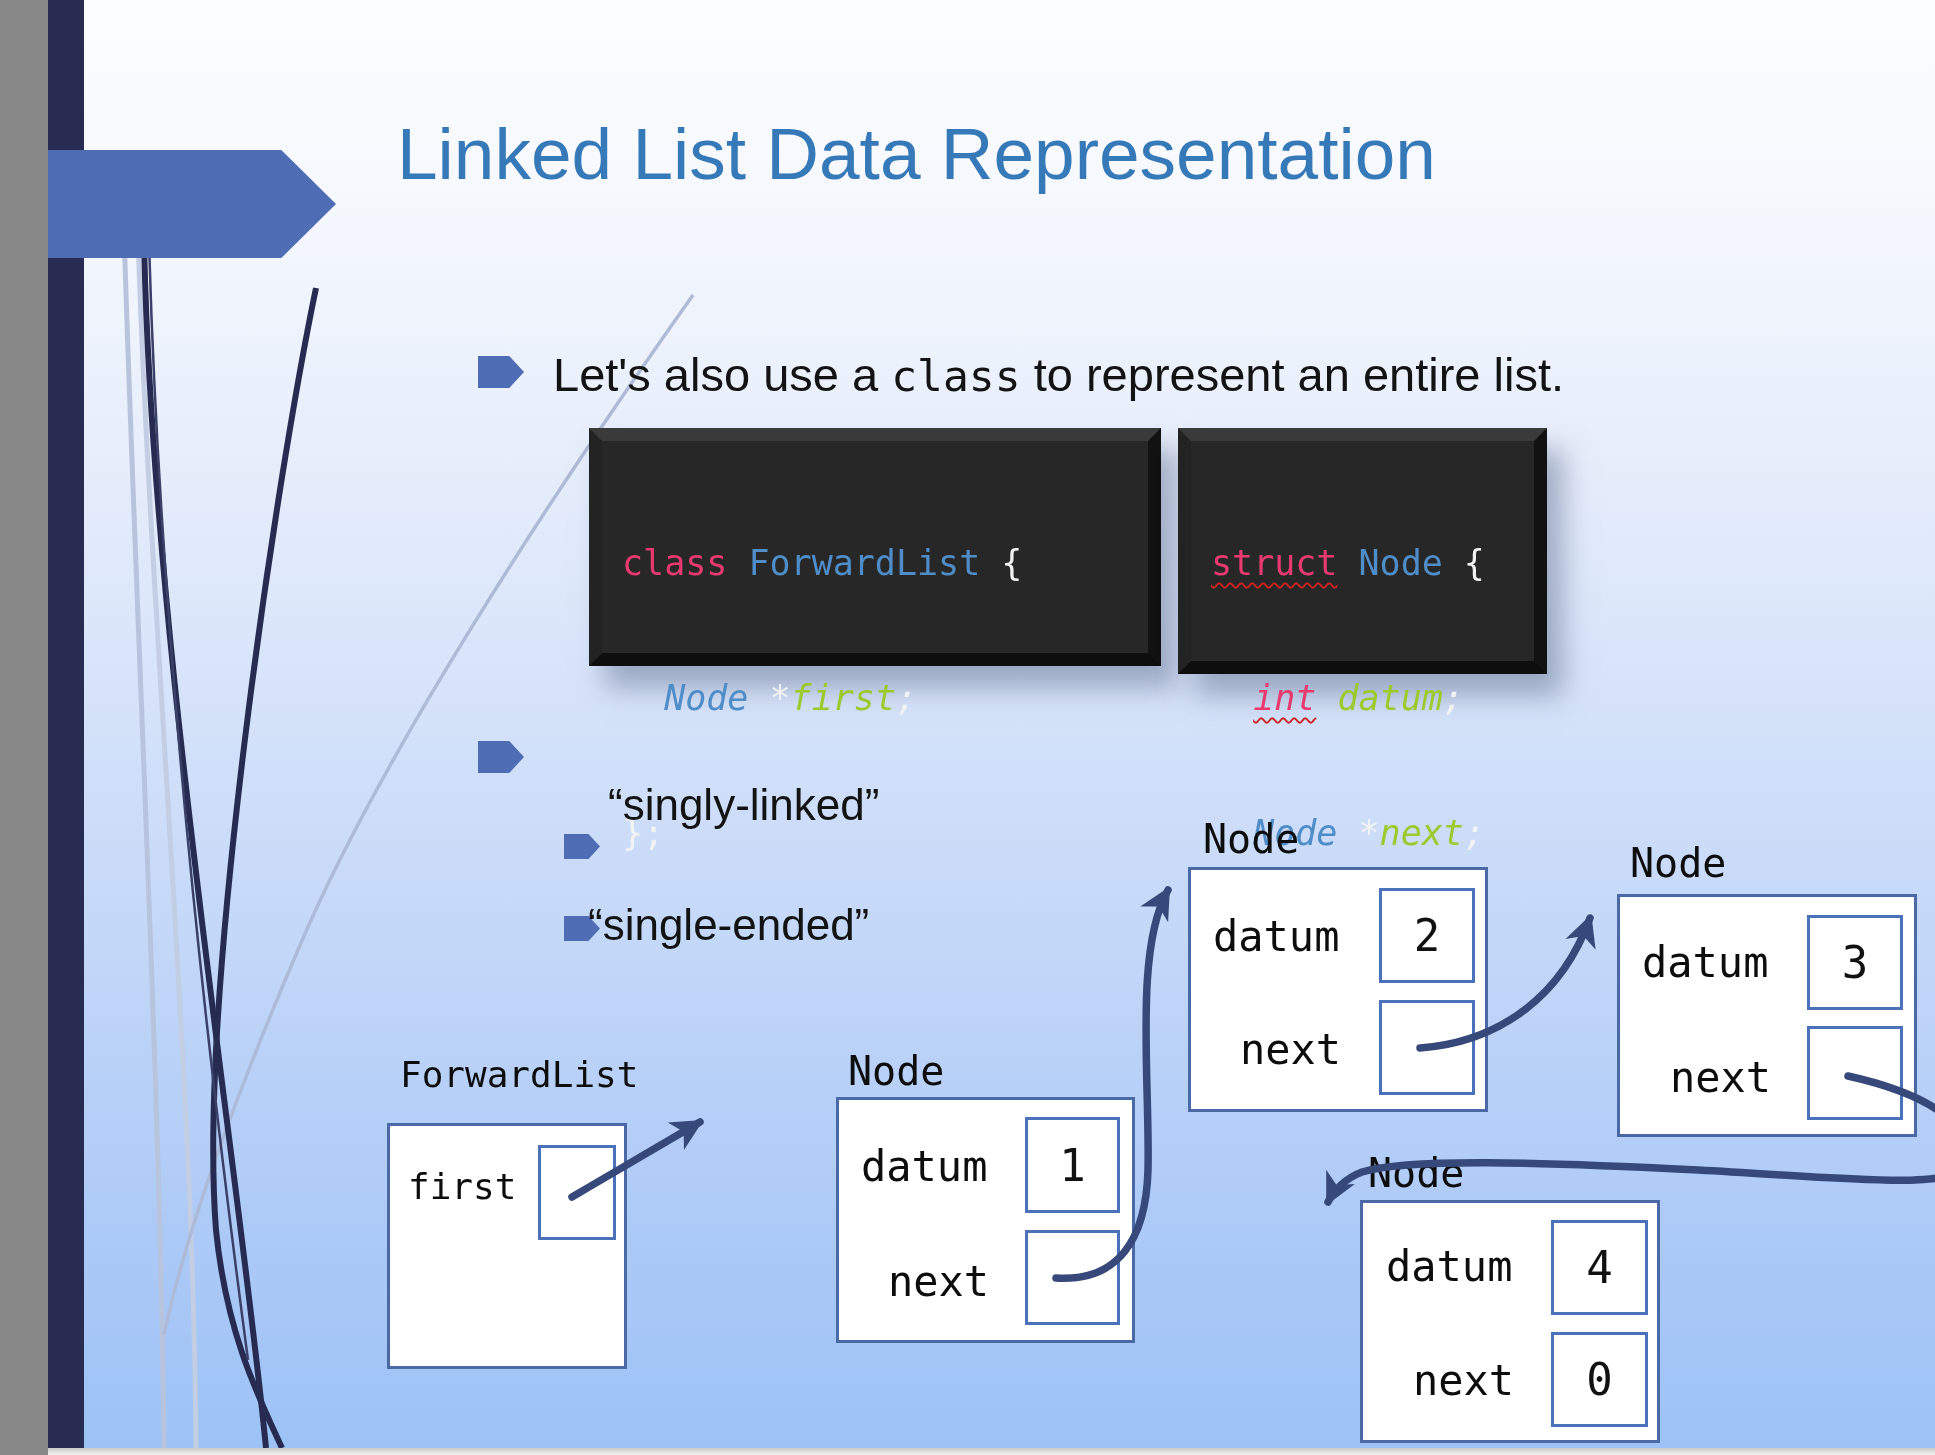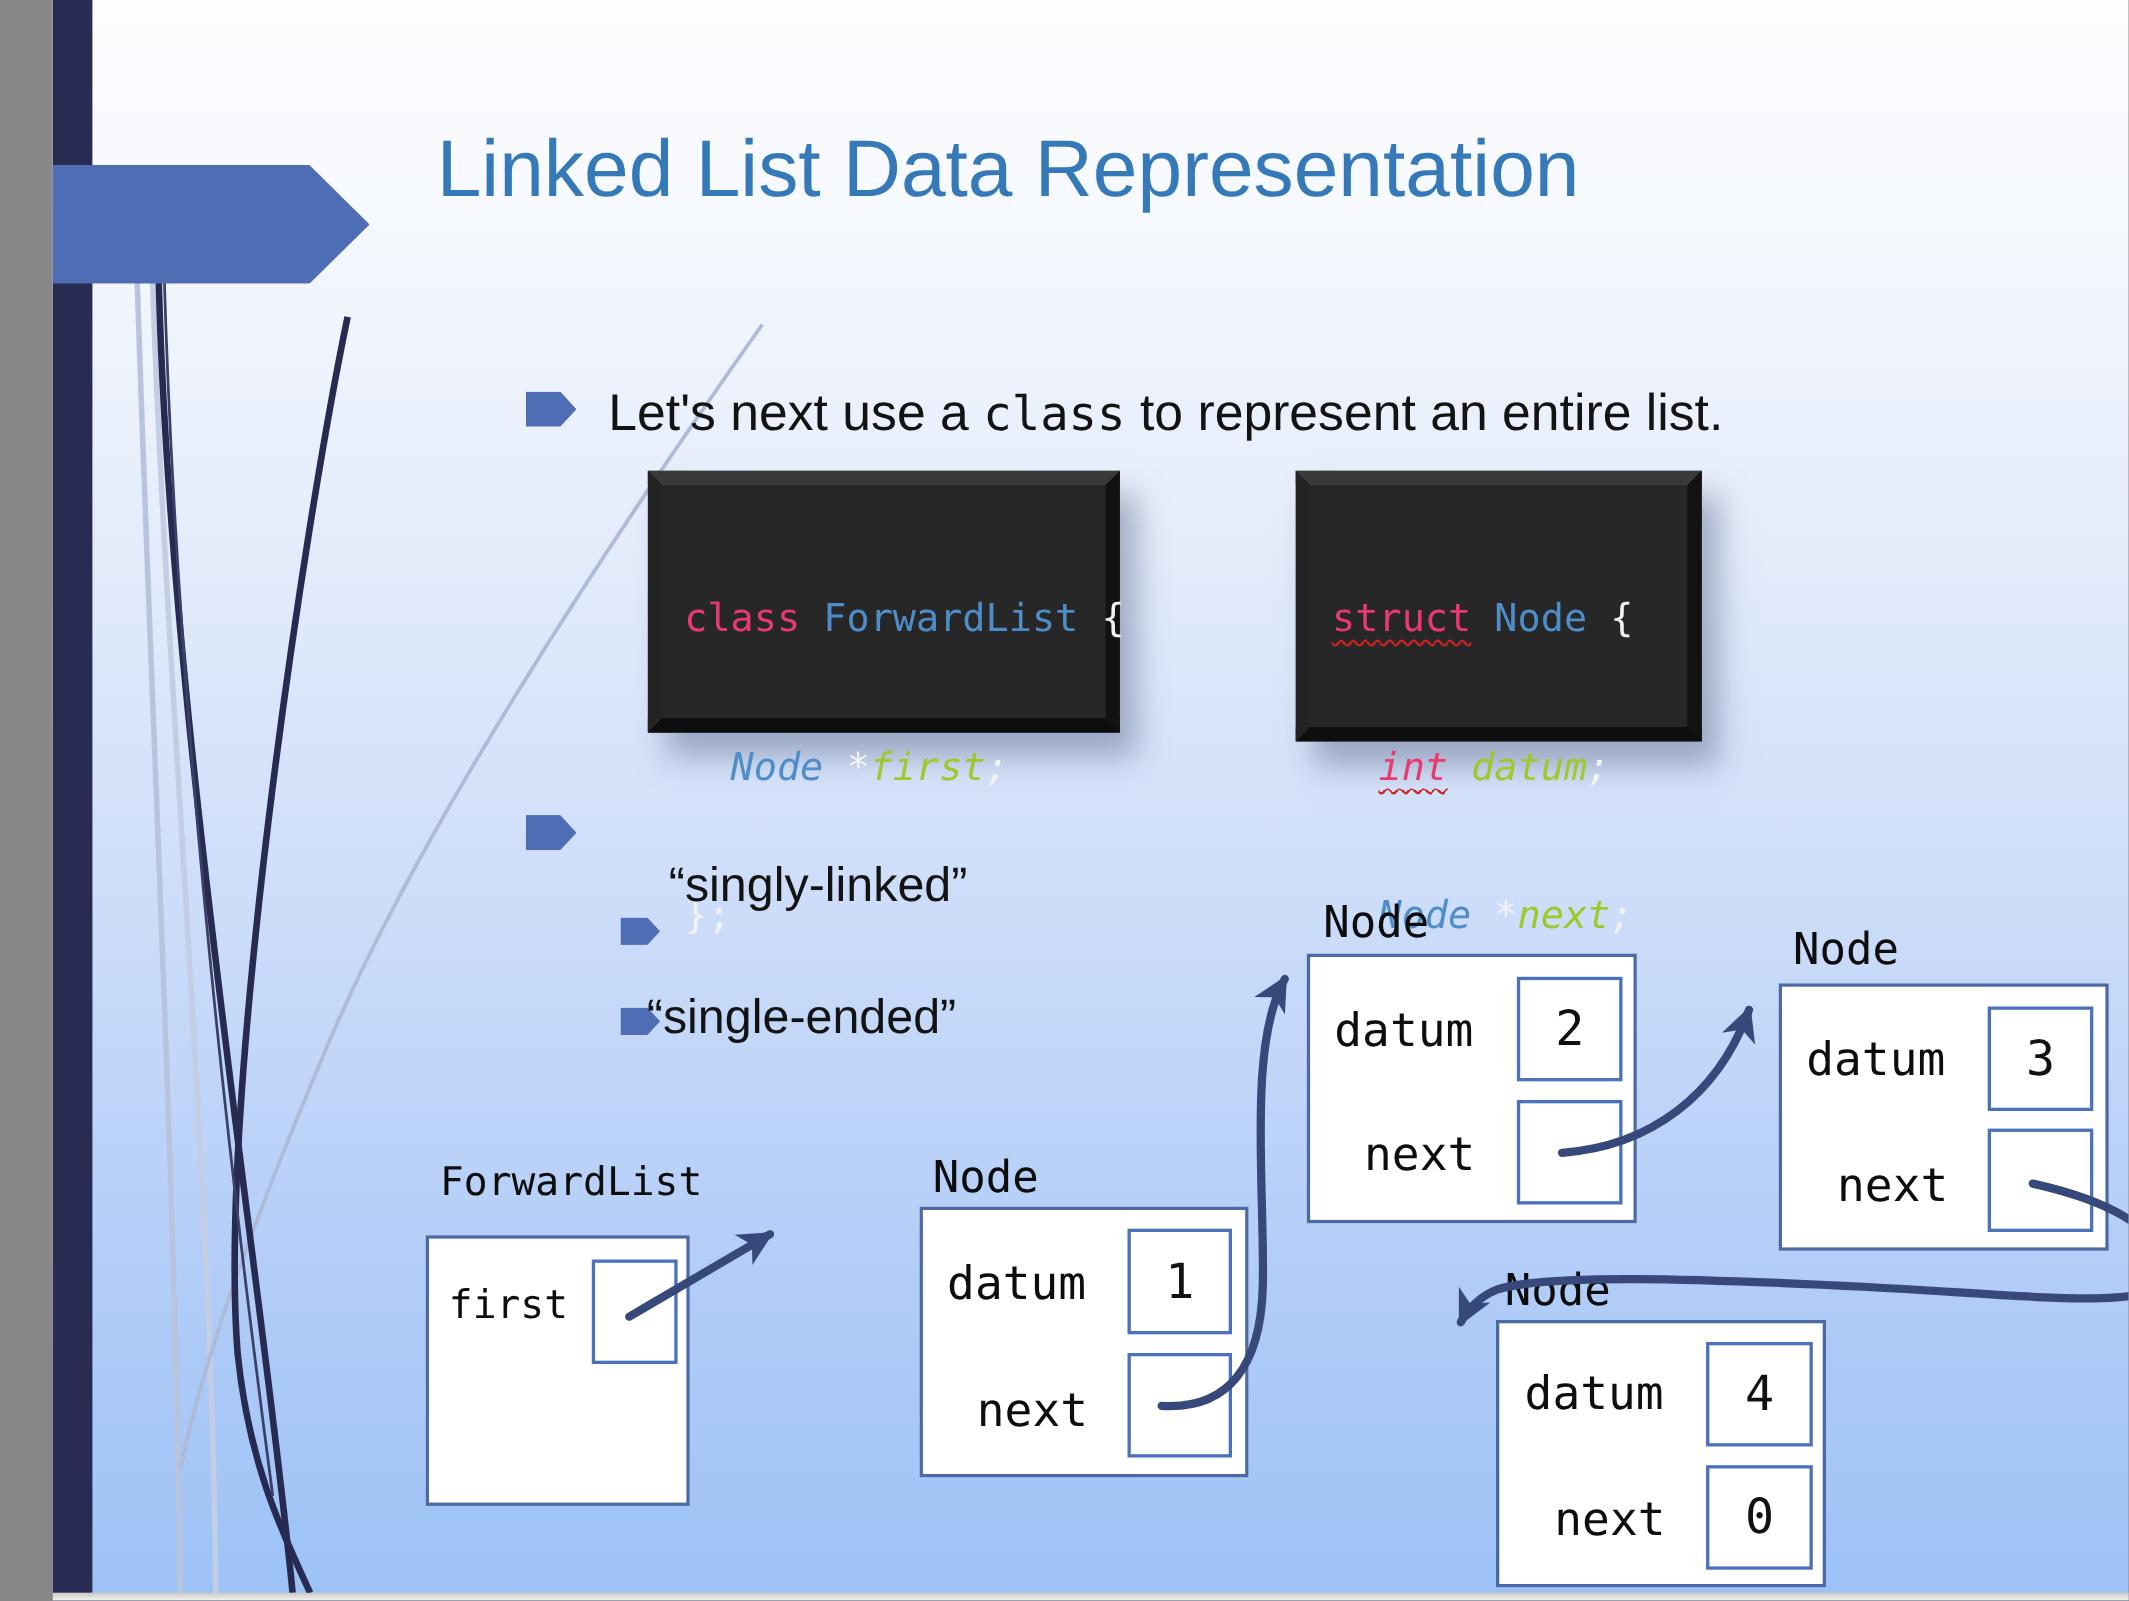--- a/index.html
+++ b/index.html
@@ -20,21 +20,21 @@
   .btext{position:absolute;z-index:4;color:#131313;white-space:nowrap;}
   .b-main{font-size:47px;}
   .b-sub{font-size:44px;}
   .inline-code{font-family:"DejaVu Sans Mono",monospace;font-size:43px;}
   
   .codeblock{position:absolute;z-index:4;box-sizing:border-box;background:#272727;
     border:13px solid;border-color:#3a3a3a #121212 #0e0e0e #232323;
     box-shadow:16px 22px 26px rgba(105,118,150,.55);
     font-family:"DejaVu Sans Mono",monospace;font-size:35px;line-height:45px;
     color:#f2f2f2;padding:10px 0 0 20px;white-space:pre;}
-  .code-fl{left:541px;top:428px;width:429px;height:238px;}
+  .code-fl{left:541px;top:428px;width:572px;height:238px;}
   .code-node{left:1130px;top:428px;width:369px;height:246px;}
   .ind{padding-left:2ch;font-style:italic;}
   .tok-kw{color:#e83a6e;}
   .tok-type{color:#4e8dc8;}
   .tok-id{color:#9cca2d;}
   .wavy{text-decoration:underline;text-decoration-style:wavy;text-decoration-color:#cc2222;
     text-decoration-thickness:2px;text-underline-offset:7px;}
   
   .dbox{position:absolute;z-index:4;background:#fff;border:3px solid #4a69a5;box-sizing:border-box;}
   .vbox{position:absolute;z-index:4;background:#fff;border:3px solid #4a71ba;box-sizing:border-box;
@@ -62,21 +62,21 @@
   </svg>
 
   <div class="navy-bar"></div>
   <div class="title-arrow"></div>
 
   <h1 class="page-title">Linked List Data Representation</h1>
 
   
   <span class="bullet-glyph" style="left:430px;top:356px;width:46px;height:32px;"></span>
   <div class="btext b-main" style="left:505px;top:347px;">
-    <span>Let's next use a </span><span class="inline-code">class</span><span> to represent an entire list.</span>
+    <span>Let's also use a </span><span class="inline-code">class</span><span> to represent an entire list.</span>
   </div>
 
   
   <div class="codeblock code-fl">
     <div><span class="tok-kw">class</span><span class="tok-type"> ForwardList</span><span> {</span></div>
     <div class="ind"><span class="tok-type">Node</span><span> *</span><span class="tok-id">first</span><span>;</span></div>
     <div><span>};</span></div>
   </div>
 
   

